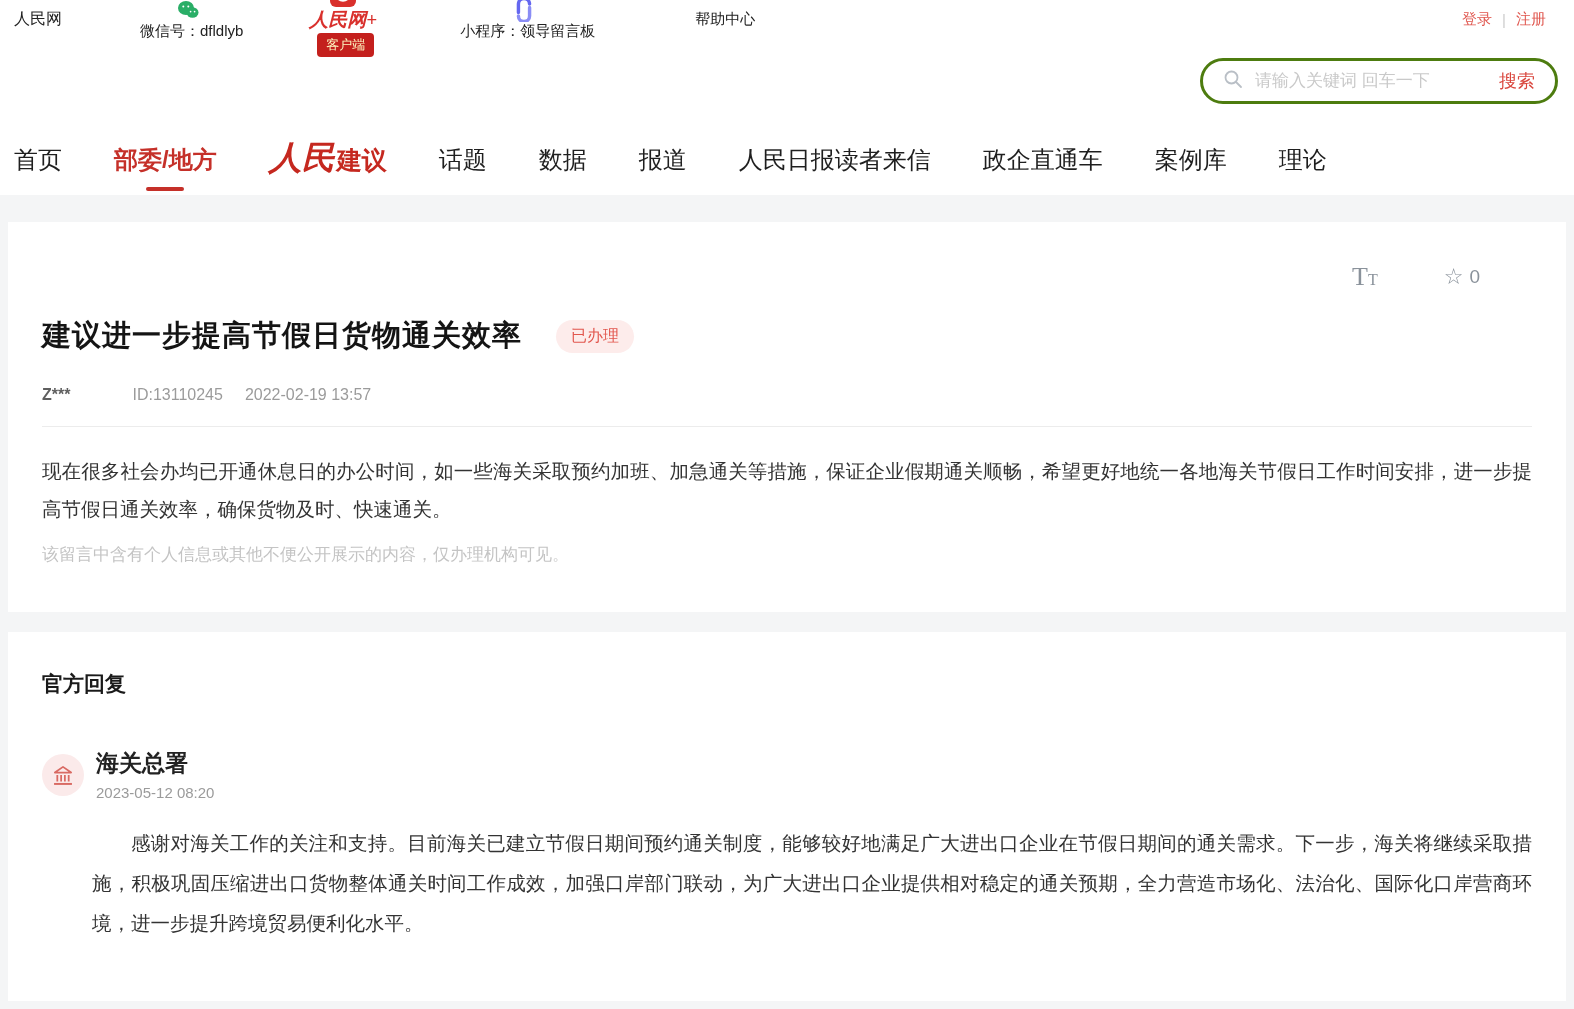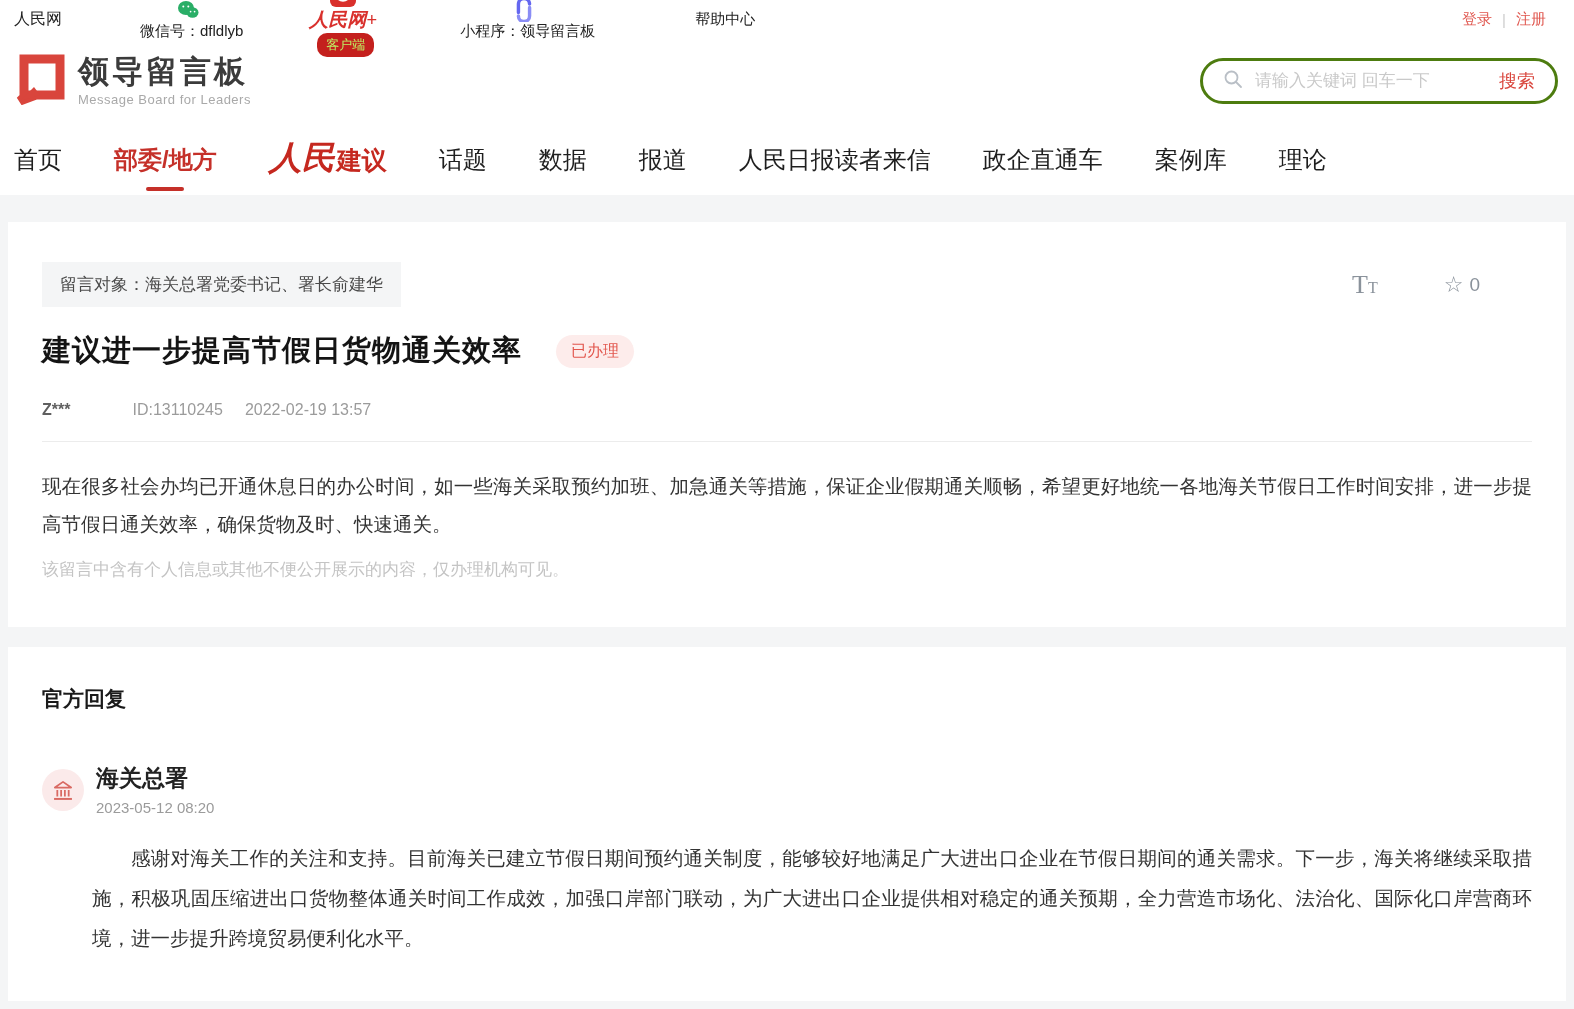--- a/index.html
+++ b/index.html
@@ -10,21 +10,21 @@
   .topbar { height:38px; display:flex; align-items:center; padding:0 28px 0 14px; background:#fff; font-size:15px; color:#222; }
   .tb-group { display:flex; align-items:center;flex-direction:column; }
   .tb-site { font-size:16px; }
   .tb-wechat { margin-left:78px; }
   .tb-app { margin-left:66px; }
   .tb-mini { margin-left:78px; }
   .tb-help { margin-left:100px; }
   .tb-icon { display:inline-flex; margin-right:8px; }
   .pmplus-box { width:26px; height:26px; background:#d9302c; border-radius:6px; display:inline-flex; align-items:center; justify-content:center; margin-right:6px; }
   .pm-script { color:#d9302c; font-family:"Liberation Serif",serif; font-style:italic; font-weight:bold; font-size:19px; margin-right:5px; }
-  .pm-pill { background:#c4201d; color:#bef264; font-size:13px; padding:3px 9px; border-radius:10px; }
+  .pm-pill { background:#c4201d; color:#fef9c3; font-size:13px; padding:3px 9px; border-radius:4px; }
   .tb-spacer { flex:1; }
   .tb-auth { display:flex; align-items:center; gap:10px; }
   .tb-auth a { text-decoration:none; color:#e0574f; font-size:15px; cursor:pointer; }
   .tb-sep { color:#ccc; }
 
   
   .header { height:86px; display:flex; align-items:center; padding:0 16px 0 14px; background:#fff; }
   .logo { display:flex; align-items:center; }
   .logo-text { margin-left:12px; }
   .logo-title { font-size:31px; font-weight:bold; color:#3b3b3b; letter-spacing:3px; line-height:1.1; }
@@ -121,32 +121,20 @@
   <span class="tb-spacer"></span>
 
   <span class="tb-auth">
     <a>登录</a>
     <span class="tb-sep">|</span>
     <a>注册</a>
   </span>
 </div>
 
 <div class="header">
-  <div class="logo">
-    <span>
-      <svg width="52" height="52" viewBox="0 0 52 52">
-        <path d="M10 6 H46 V42 H22 L6 48 L12 42 H10 Z" fill="none" stroke="#d9453c" stroke-width="9" stroke-linejoin="miter"></path>
-        <path d="M6 48 L20 34 L26 42 Z" fill="#d9453c"></path>
-      </svg>
-    </span>
-    <span class="logo-text">
-      <div class="logo-title">领导留言板</div>
-      <div class="logo-sub">Message Board for Leaders</div>
-    </span>
-  </div>
 
   <div class="search">
     <span>
       <svg width="20" height="20" viewBox="0 0 20 20">
           <circle cx="8.5" cy="8.5" r="6" fill="none" stroke="#b9bfc6" stroke-width="1.8"></circle>
           <line x1="13" y1="13" x2="18" y2="18" stroke="#b9bfc6" stroke-width="1.8" stroke-linecap="round"></line>
         </svg>
     </span>
     <input type="text" placeholder="请输入关键词 回车一下" style="">
     <button class="search-btn">搜索</button>
@@ -169,21 +157,20 @@
   <a class="nav-item">人民日报读者来信</a>
   <a class="nav-item">政企直通车</a>
   <a class="nav-item">案例库</a>
   <a class="nav-item">理论</a>
 </div>
 
 <div class="main">
 
   <div class="card card-msg">
     <div class="msg-toprow">
-      <span class="target-box">留言对象：海关总署党委书记、署长俞建华</span>
       <span class="msg-tools">
         <span class="tool-font">
           <span class="tf-big">T</span><span class="tf-small">T</span>
         </span>
         <span class="tool-fav">
           <span class="star">☆</span>
           <span class="count">0</span>
         </span>
       </span>
     </div>

